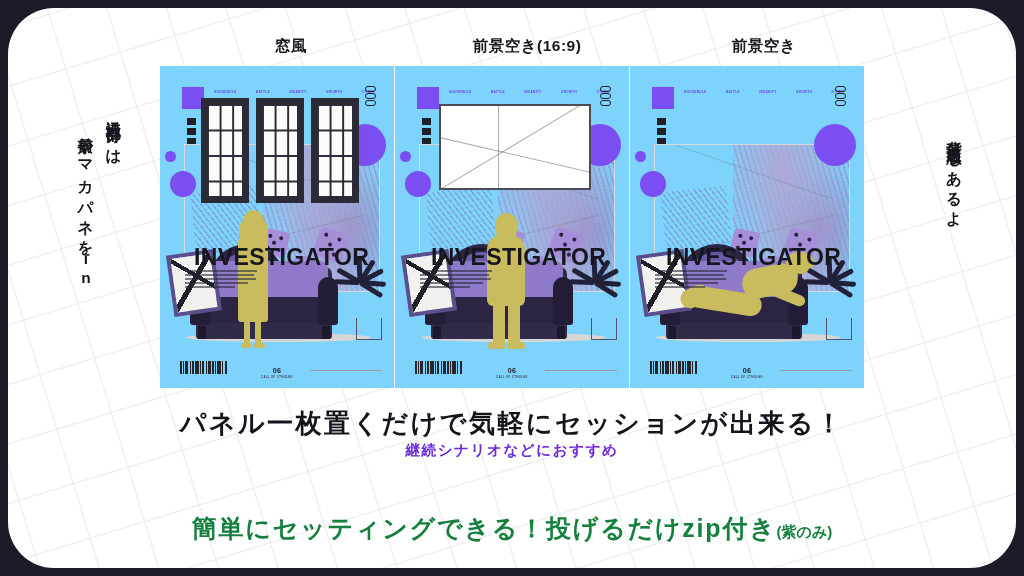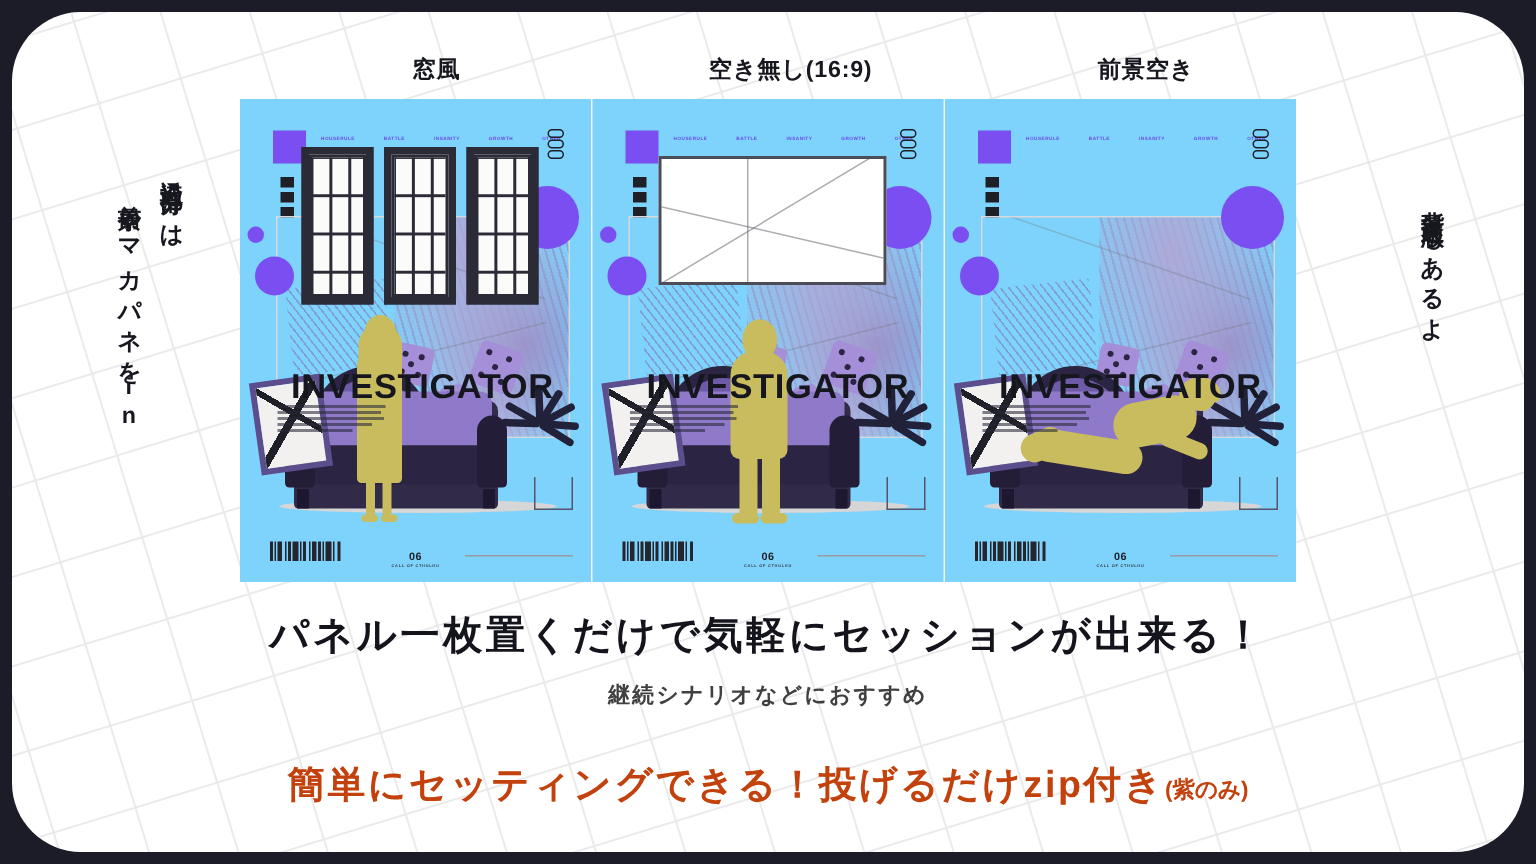--- a/index.html
+++ b/index.html
@@ -216,37 +216,37 @@
   .vleft-a { left:96px; top:100px; font-size:15.5px; }
   .vleft-b { left:68px; top:116px; font-size:15.5px; }
   .vright  { right:52px; top:120px; font-size:15.5px; }
 
   
   .bottom { position:absolute; left:0; top:398px; width:1008px; text-align:center; }
   .line-main {
     font-size:26px; font-weight:800; color:#14151c; letter-spacing:2.5px;
   }
   .line-sub {
-    font-size:14.5px; font-weight:700; color:#404040; letter-spacing:1.6px; margin-top:13px;
+    font-size:14.5px; font-weight:700; color:#6d28d9; letter-spacing:1.6px; 
   }
   .line-main2 {
-    font-size:25px; font-weight:800; color:#c2410c; letter-spacing:1.8px; margin-top:33px;
+    font-size:25px; font-weight:800; color:#15803d; letter-spacing:1.8px; margin-top:52px;
   }
   .line-main2 .small { font-size:15px; letter-spacing:0px; }
 </style>
 </head>
 <body>
 
 <div class="stage">
   <div class="canvas">
     <div class="gridlayer"></div>
 
     <div class="top-caps">
       <div class="top-cap" style="left:267px">窓風</div>
-      <div class="top-cap" style="left:503px">空き無し(16:9)</div>
+      <div class="top-cap" style="left:503px">前景空き(16:9)</div>
       <div class="top-cap" style="left:740px">前景空き</div>
     </div>
 
     <div class="vtext vleft-a">透過部分には</div>
     <div class="vtext vleft-b">前景やマカパネをin</div>
 
     <div class="vtext vright">背景透過版もあるよ</div>
 
     <div class="strip">
 

